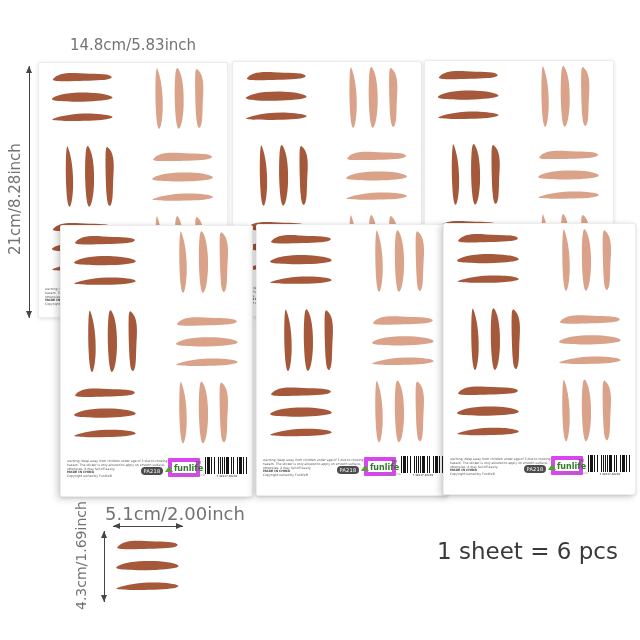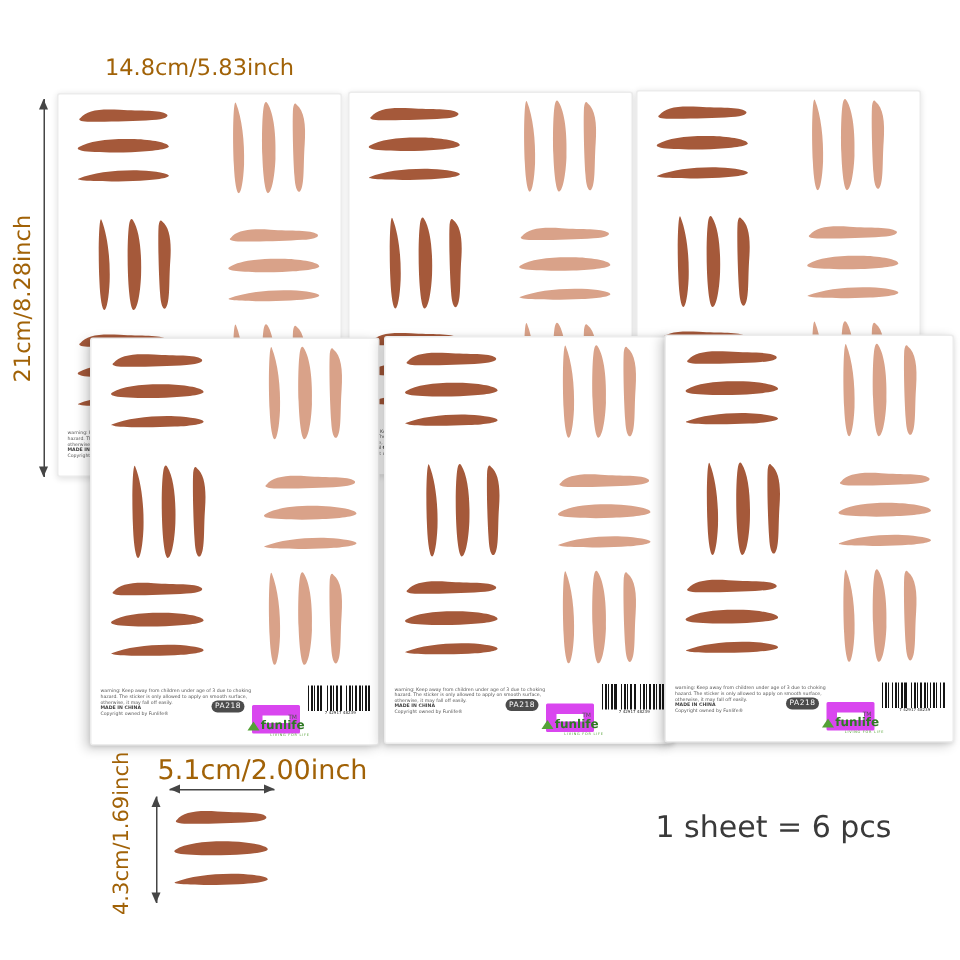--- a/index.html
+++ b/index.html
@@ -1,21 +1,21 @@
 <!DOCTYPE html>
 <html><head>
 <meta charset="utf-8">
 <style>
   html,body{margin:0;padding:0;}
   body{width:640px;height:640px;background:#ffffff;position:relative;overflow:hidden;
        font-family:"DejaVu Sans","Liberation Sans",sans-serif;color:#3a3a3a;}
   .abs{position:absolute;}
 
   
-  .dim-label{font-size:15px;color:#a16207;white-space:nowrap;}
+  .dim-label{font-size:15px;color:#737373;white-space:nowrap;}
   .h-arrow{position:absolute;height:1px;background:#454545;}
   .h-arrow::before{content:"";position:absolute;left:0;top:-3px;border:3px solid transparent;
                    border-left:0;border-right:7px solid #454545;}
   .h-arrow::after{content:"";position:absolute;right:0;top:-3px;border:3px solid transparent;
                   border-right:0;border-left:7px solid #454545;}
   .v-arrow{position:absolute;width:1px;background:#454545;}
   .v-arrow::before{content:"";position:absolute;top:0;left:-3px;border:3px solid transparent;
                    border-top:0;border-bottom:7px solid #454545;}
   .v-arrow::after{content:"";position:absolute;bottom:0;left:-3px;border:3px solid transparent;
                   border-bottom:0;border-top:7px solid #454545;}
@@ -29,39 +29,39 @@
 
   
   .footer{position:absolute;left:0;right:0;height:27px;}
   .front-sheet .footer{bottom:12px;}
   .back-sheet .footer{bottom:5px;}
   .warning{position:absolute;left:6px;top:2px;width:78px;color:#555;}
   .warning-inner{font-size:6.2px;line-height:7.4px;transform:scale(0.5);transform-origin:0 0;width:200%;white-space:nowrap;}
   .warning-inner .bold{font-weight:bold;color:#444;}
   .pill{position:absolute;left:80px;top:10px;width:22px;height:8px;border-radius:4px;background:#4c4c4c;
         color:#ffffff;font-size:5px;line-height:8px;text-align:center;letter-spacing:0.3px;}
-  .logo{position:absolute;left:107px;top:13px;width:32px;height:19px;border:7px solid #d946ef;
+  .logo{position:absolute;left:107px;top:1px;width:32px;height:19px;border:4px solid #d946ef;
         border-radius:1px;box-sizing:border-box;background:#fff;}
   .logo-row{display:flex;align-items:center;justify-content:center;margin-top:2px;height:9px;}
   .roof{width:0;height:0;border-left:4px solid transparent;border-right:4px solid transparent;
         border-bottom:6px solid #54a136;margin-right:1px;}
   .logo-text{font-size:8px;font-weight:bold;color:#2f7a24;line-height:9px;}
   .logo-sub{margin-top:1px;color:#54a136;text-align:center;}
   .logo-sub-inner{font-size:5.5px;letter-spacing:1.2px;transform:scale(0.42);transform-origin:50% 0;white-space:nowrap;}
   .logo-tm{position:absolute;right:-5px;top:-2px;font-size:4px;color:#555;}
   .barcode{position:absolute;left:144px;top:0;width:42px;height:26px;}
   .bars{height:17px;background:repeating-linear-gradient(90deg,
         #151515 0px,#151515 1px,#ffffff 1px,#ffffff 2.2px,
         #151515 2.2px,#151515 3.6px,#ffffff 3.6px,#ffffff 4.3px,
         #151515 4.3px,#151515 4.8px,#ffffff 4.8px,#ffffff 6.4px);}
   .digits{color:#222;text-align:center;}
   .digits-inner{font-size:6px;transform:scale(0.45);transform-origin:50% 0;white-space:nowrap;}
 
   
-  .pcs{position:absolute;left:437px;top:536px;font-size:20px;line-height:31px;color:#3a3a3a;}
+  .pcs{position:absolute;left:437px;top:536px;font-size:23px;line-height:31px;color:#3a3a3a;}
 
   .single-sticker-svg{position:absolute;left:115px;top:536px;}
 </style>
 </head>
 <body>
 
 <svg width="0" height="0" style="position:absolute" aria-hidden="true">
   <defs>
     <g id="strokes-h3">
       <path d="M3,8 C7,3 16,1.5 30,2.5 C44,3.5 58,2.5 62,5.5 C64,7 61,9 52,9.5 C38,10.5 14,11 6,10.5 C2,10 1.5,9 3,8 Z"></path>

